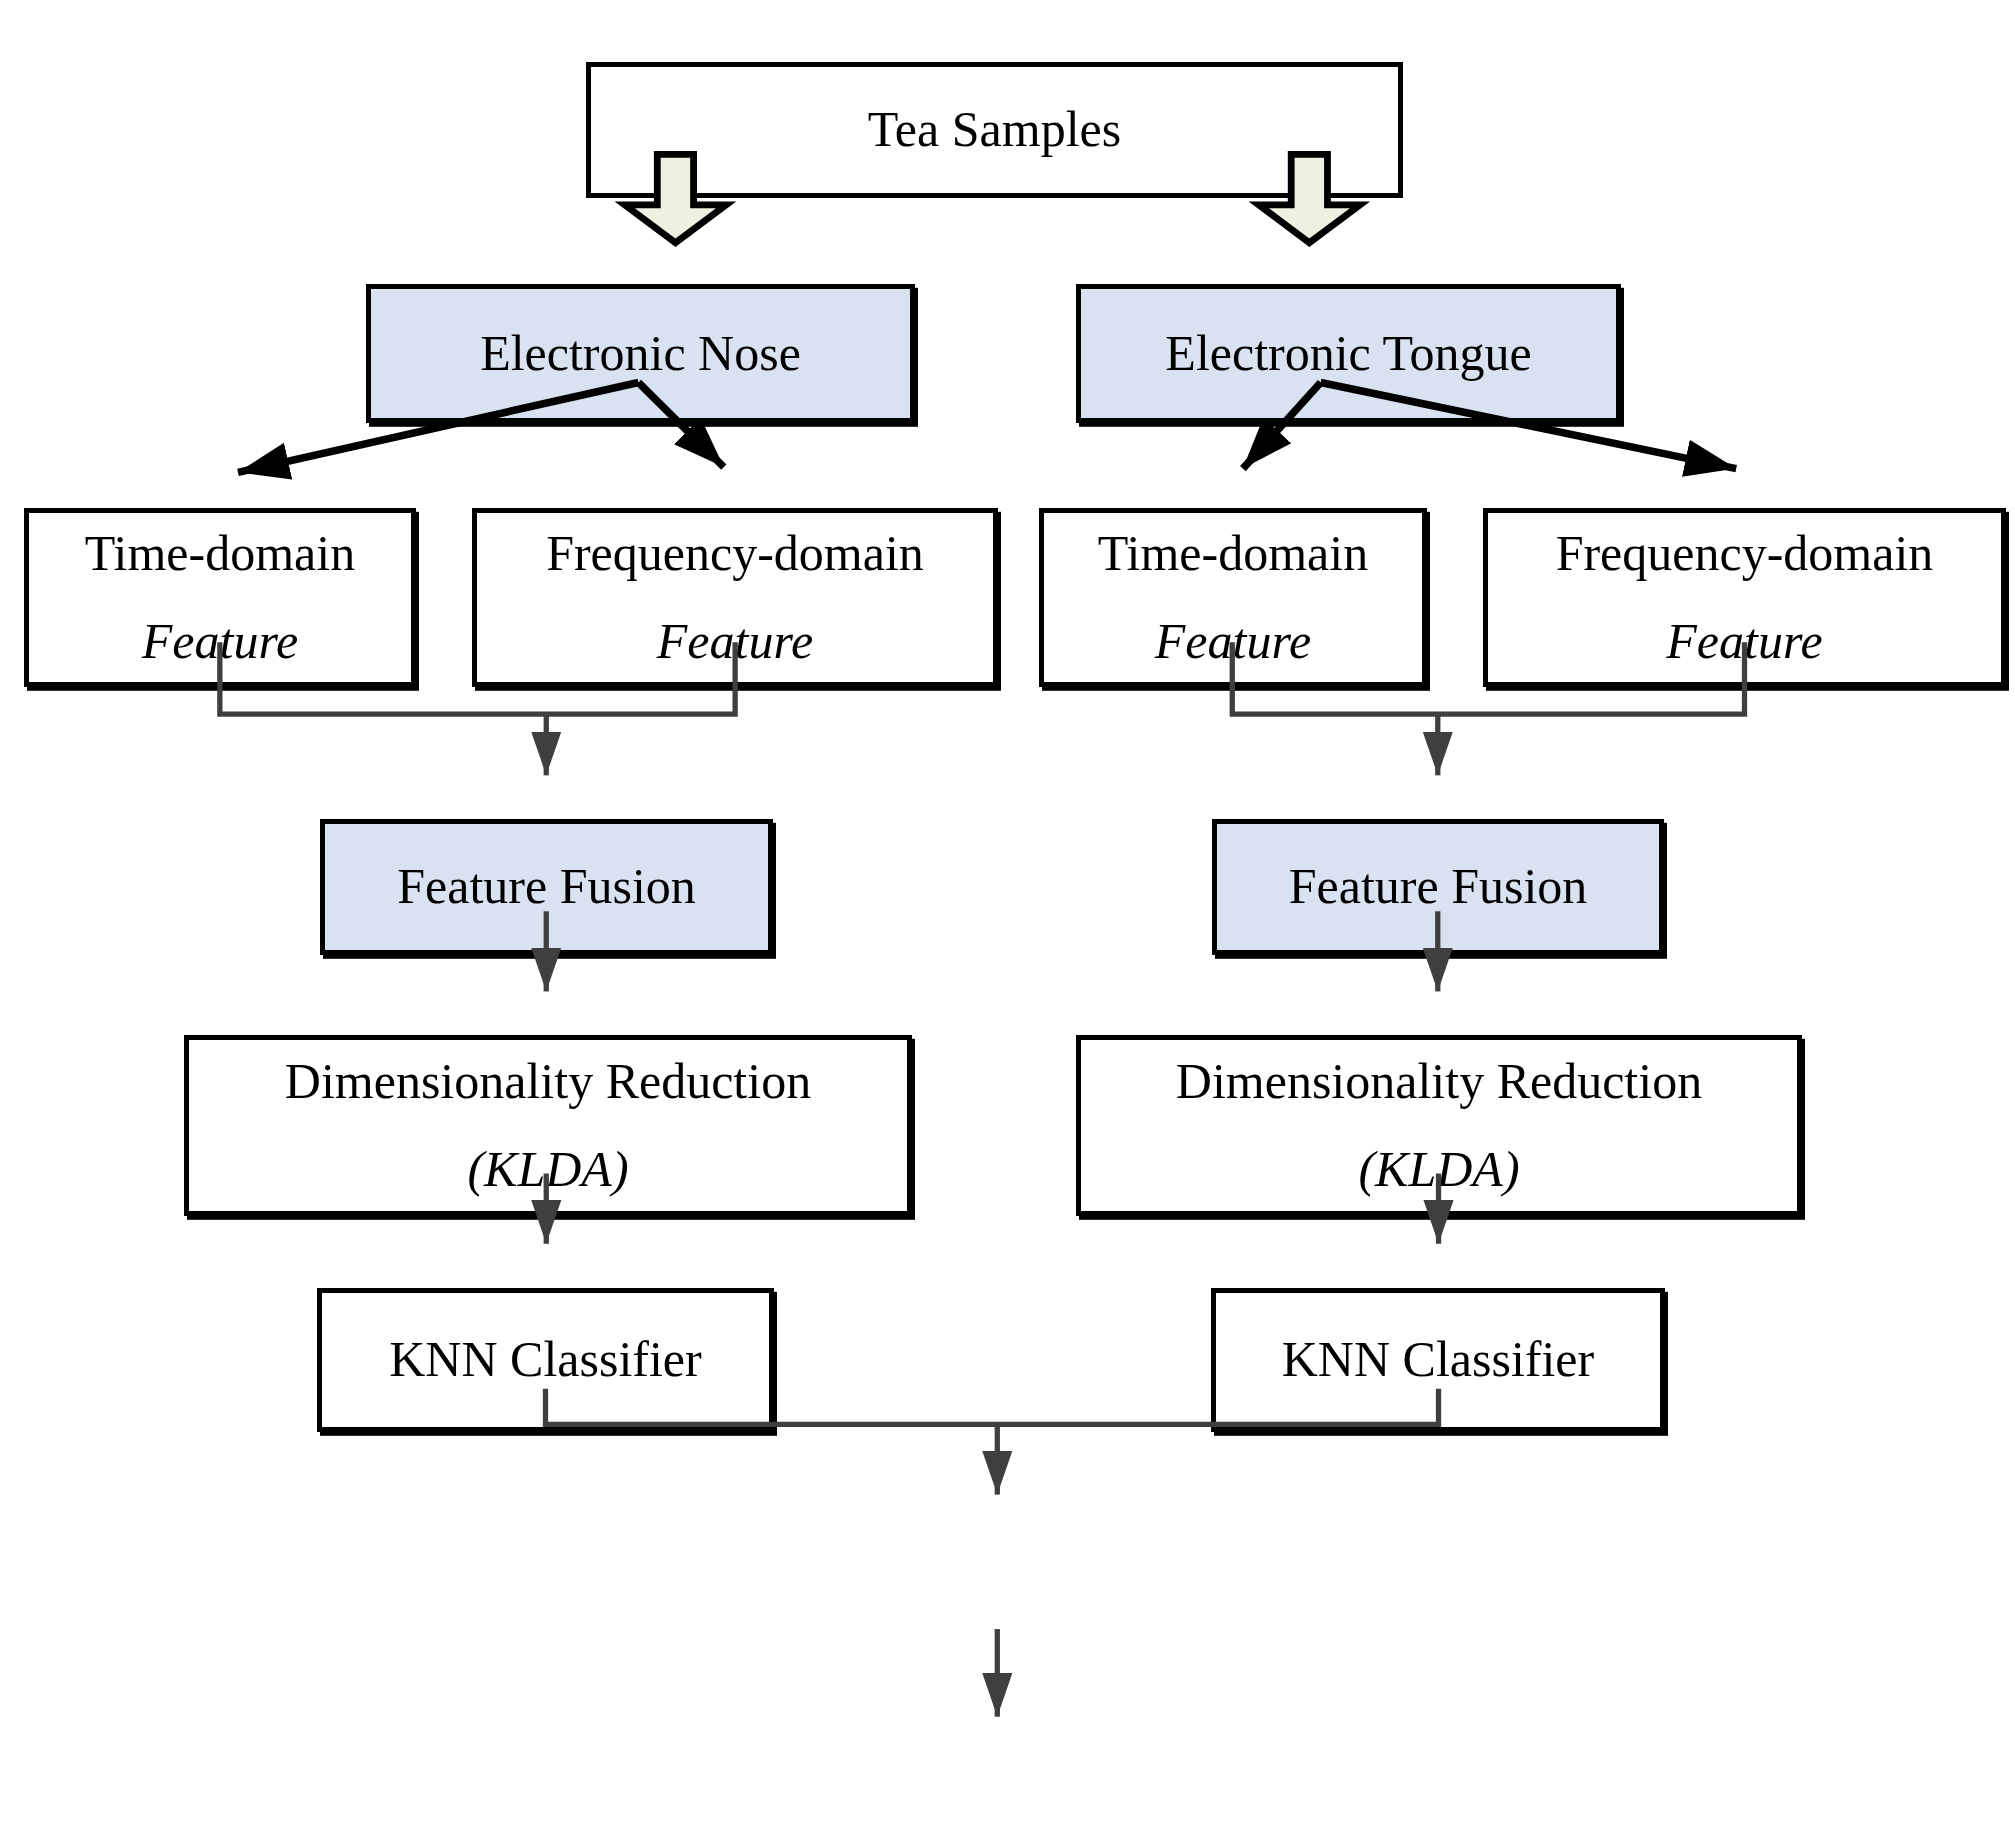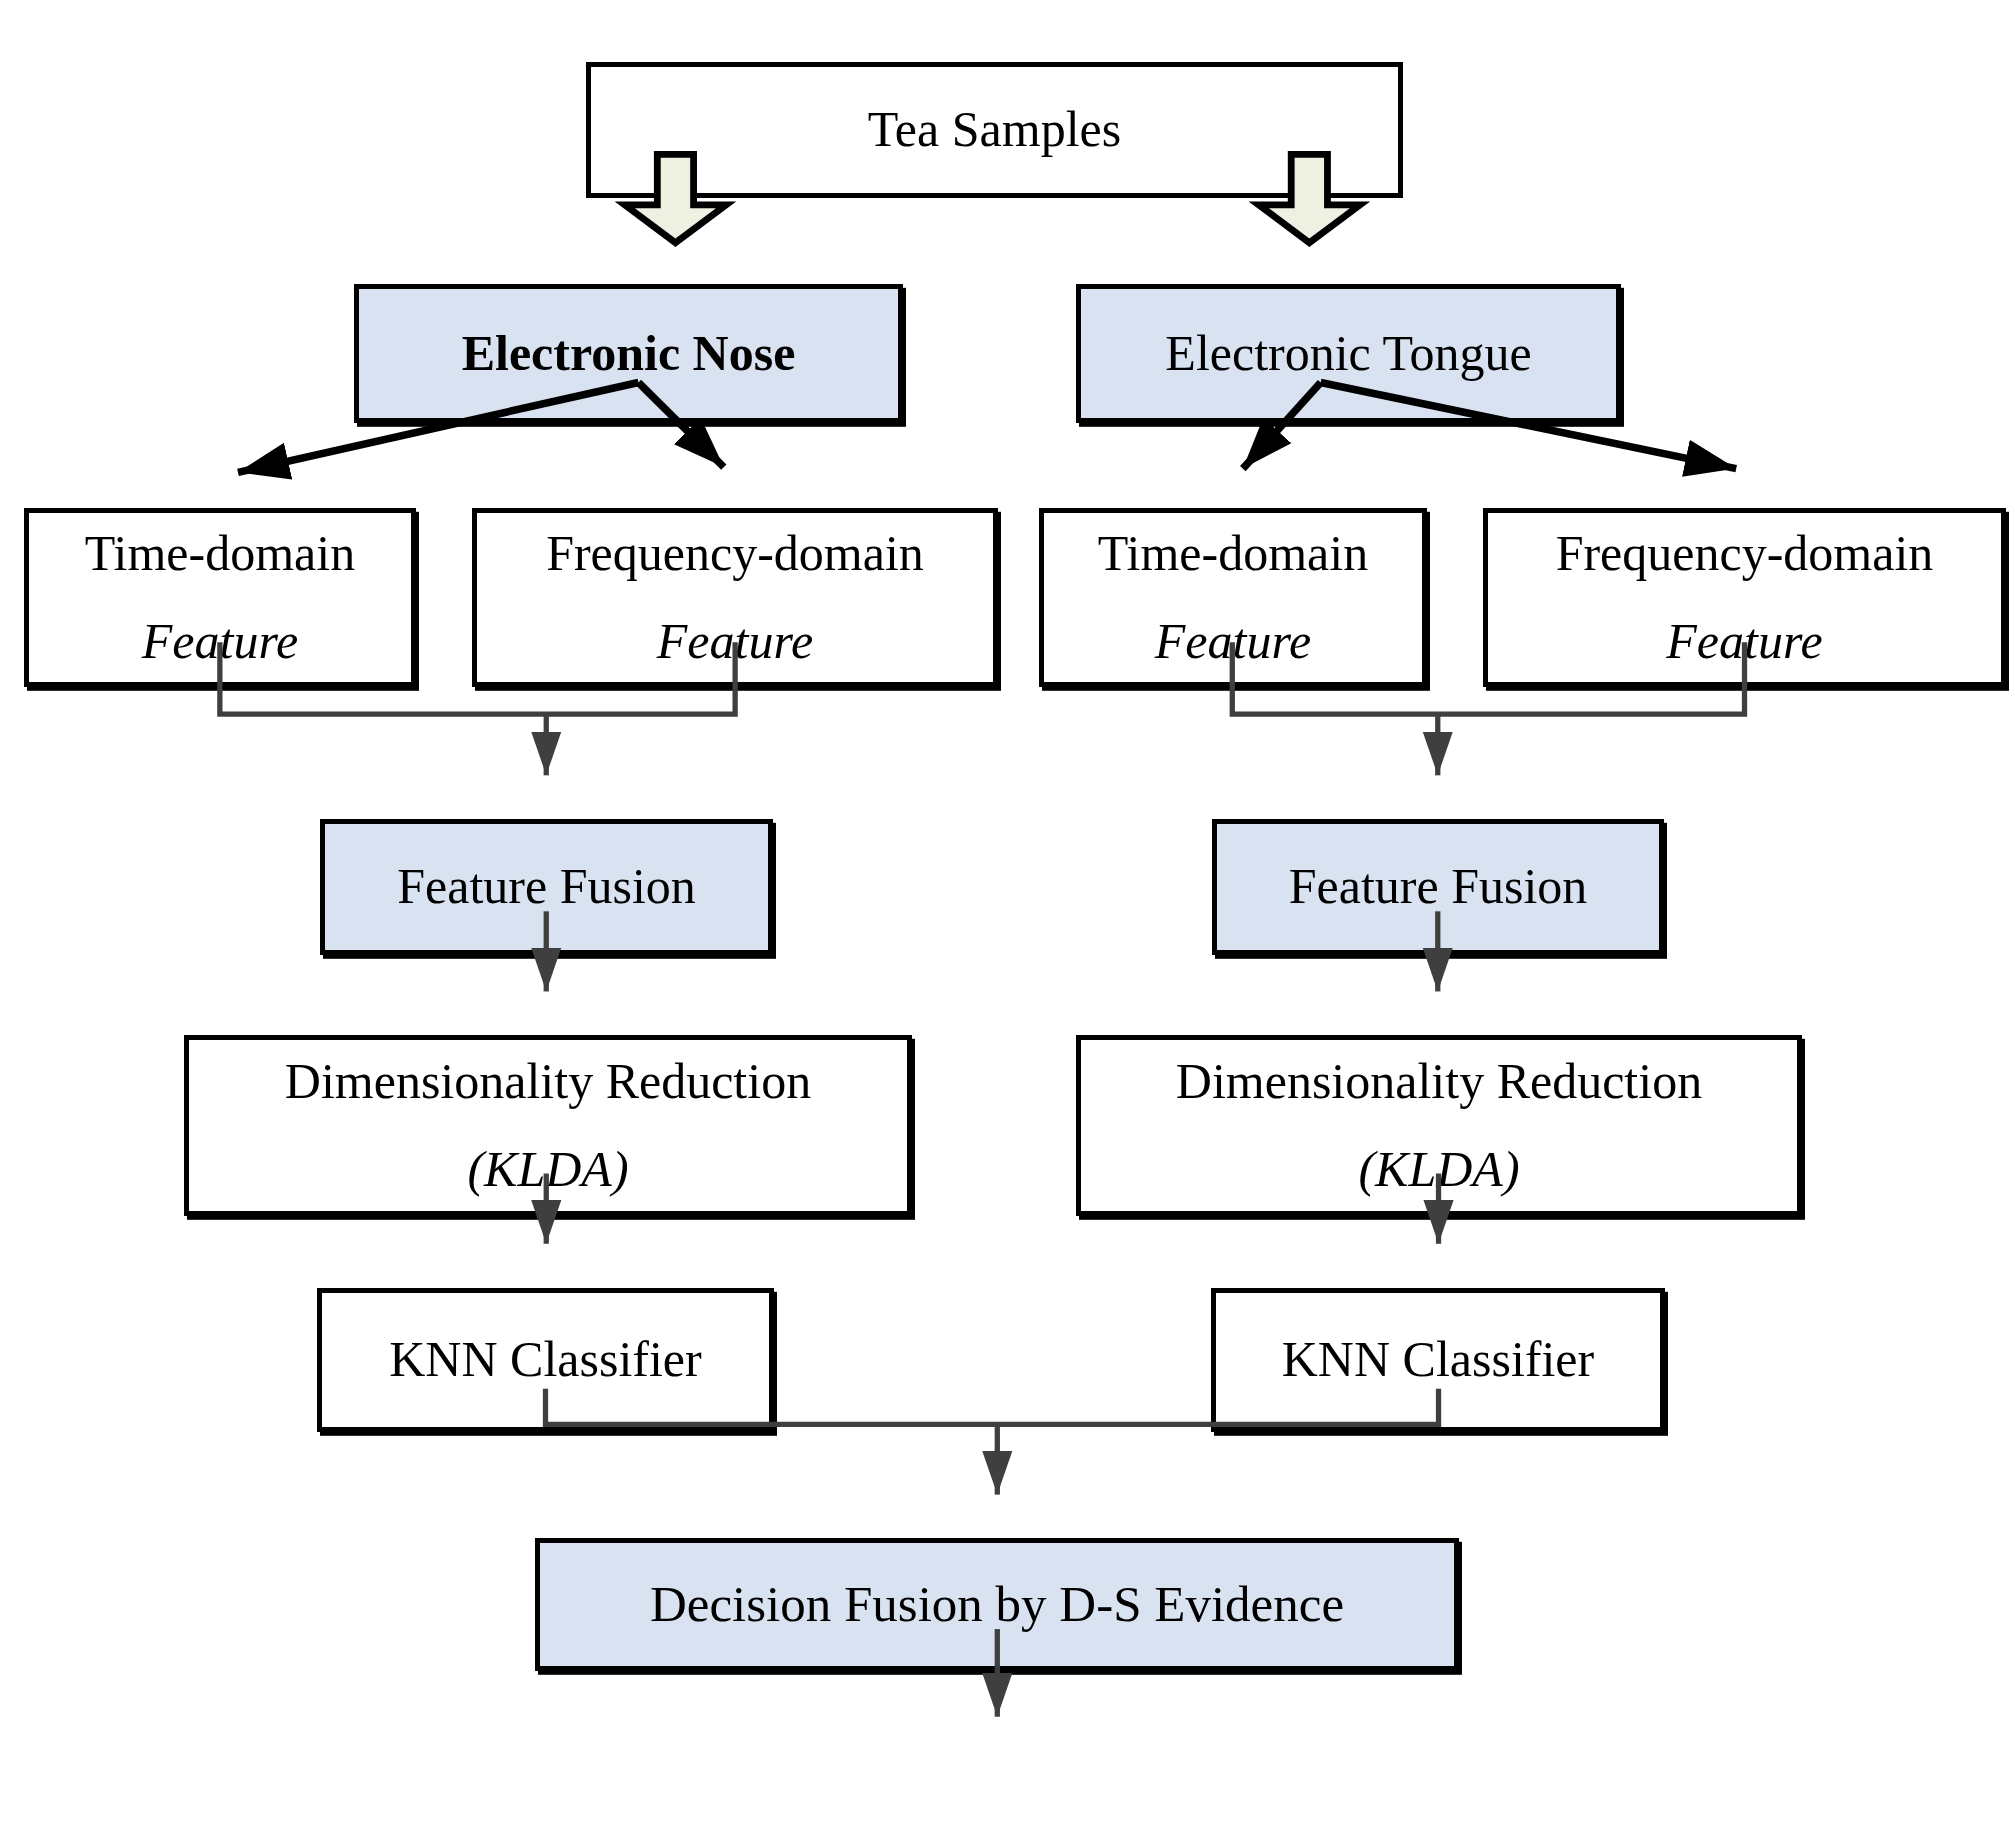--- a/index.html
+++ b/index.html
@@ -109,21 +109,21 @@
 
     <polygon points="870,204 870,271 827,271 894,321 961,271 918,271 918,204" fill="var(--block-arrow-fill)" stroke="var(--border)" stroke-width="9" stroke-linejoin="miter"></polygon>
 
     <polygon points="1709,204 1709,271 1666,271 1733,321 1800,271 1757,271 1757,204" fill="var(--block-arrow-fill)" stroke="var(--border)" stroke-width="9" stroke-linejoin="miter"></polygon>
   </svg>
 
   <div class="node flat" style="left:586px;top:21px;width:817px;height:136px;">
     <span>Tea Samples</span>
   </div>
 
-  <div class="node blue" style="left:354px;top:243px;width:549px;height:139px;font-weight:bold;">
+  <div class="node blue" style="left:366px;top:243px;width:549px;height:139px;">
     <span>Electronic Nose</span>
   </div>
 
   <div class="node blue" style="left:1076px;top:243px;width:545px;height:139px;">
     <span>Electronic Tongue</span>
   </div>
 
   <div class="node" style="left:24px;top:467px;width:392px;height:179px;">
     <div class="lines">
       <span>Time-domain</span>
@@ -175,19 +175,16 @@
   </div>
 
   <div class="node" style="left:317px;top:1247px;width:457px;height:144px;">
     <span>KNN Classifier</span>
   </div>
 
   <div class="node" style="left:1211px;top:1247px;width:454px;height:144px;">
     <span>KNN Classifier</span>
   </div>
 
-  <div class="node blue" style="left:535px;top:1497px;width:924px;height:133px;font-size:51px;">
-    <span>Decision Fusion by D-S Evidence</span>
-  </div>
 
 
 </div>
 
 
 </body></html>

